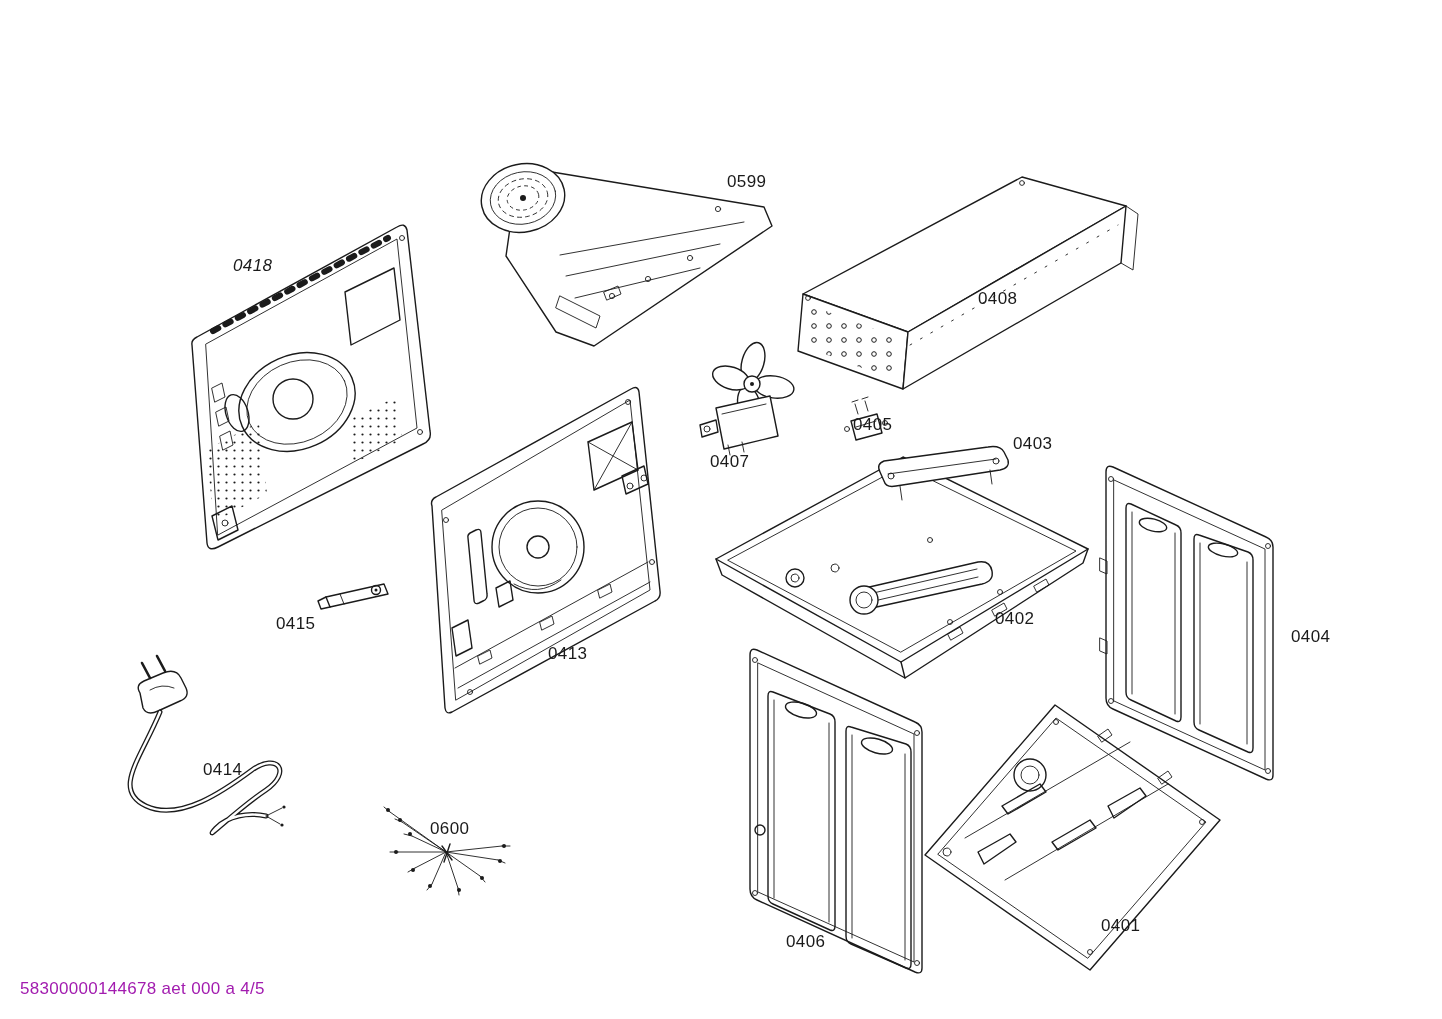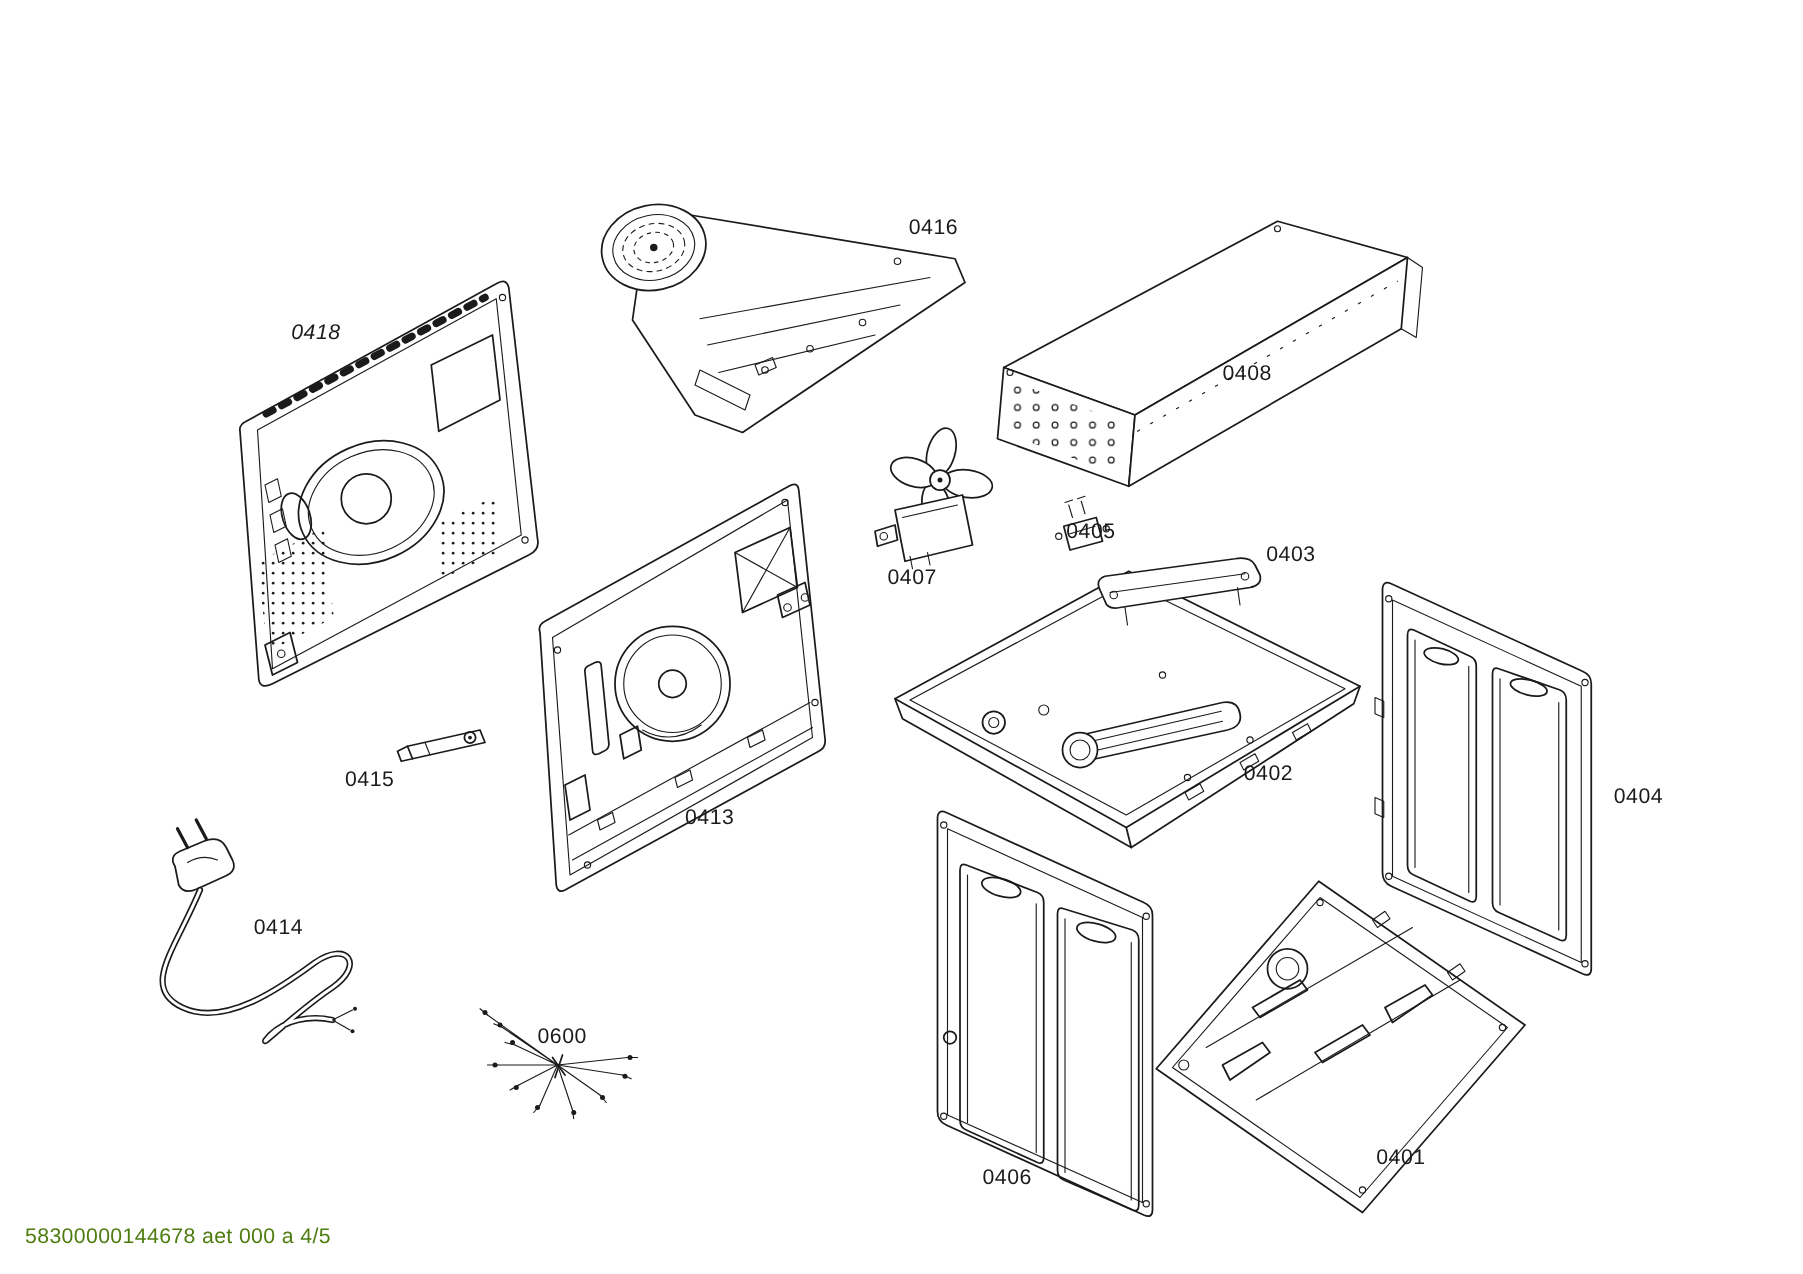--- a/index.html
+++ b/index.html
@@ -6,21 +6,21 @@
   .stage{
     position:relative;width:1442px;height:1019px;background:#ffffff;overflow:hidden;
     font-family:"Liberation Sans","DejaVu Sans",sans-serif;
   }
   .stage svg{position:absolute;left:0;top:0;}
   .part-label{
     position:absolute;font-size:17px;color:#1a1a1a;letter-spacing:.4px;
     white-space:nowrap;user-select:none;
   }
   .doc-footer{
-    position:absolute;left:20px;top:979px;font-size:17px;color:#4d7c0f;letter-spacing:.3px;
+    position:absolute;left:20px;top:979px;font-size:17px;color:#a21caf;letter-spacing:.3px;
   }
   
   svg *{vector-effect:non-scaling-stroke;}
   .ln{fill:none;stroke:#1b1b1b;stroke-width:1.4;stroke-linejoin:round;stroke-linecap:round;}
   .tn{fill:none;stroke:#1b1b1b;stroke-width:.9;stroke-linejoin:round;stroke-linecap:round;}
   .wh{fill:#ffffff;stroke:#1b1b1b;stroke-width:1.4;stroke-linejoin:round;}
   .dk{fill:#1b1b1b;stroke:none;}
 </style>
 </head>
 <body>
@@ -235,30 +235,30 @@
     <path class="tn" d="M852,735 L852,938 M905,754 L905,960"></path>
     <ellipse class="ln" cx="877" cy="746" rx="16" ry="7" transform="rotate(16 877 746)"></ellipse>
     <circle class="ln" cx="760" cy="830" r="5"></circle>
     <circle class="tn" cx="755" cy="660" r="2.5"></circle>
     <circle class="tn" cx="917" cy="733" r="2.5"></circle>
     <circle class="tn" cx="917" cy="963" r="2.5"></circle>
     <circle class="tn" cx="755" cy="893" r="2.5"></circle>
   </g>
 </svg>
 
-<div class="part-label" style="left:727px;top:172px;">0416</div>
+<div class="part-label" style="left:727px;top:172px;">0599</div>
 <div class="part-label" style="left:233px;top:256px;font-style:italic;">0418</div>
 <div class="part-label" style="left:978px;top:289px;">0408</div>
 <div class="part-label" style="left:853px;top:415px;">0405</div>
 <div class="part-label" style="left:1013px;top:434px;">0403</div>
 <div class="part-label" style="left:710px;top:452px;">0407</div>
 <div class="part-label" style="left:995px;top:609px;">0402</div>
 <div class="part-label" style="left:1291px;top:627px;">0404</div>
 <div class="part-label" style="left:276px;top:614px;">0415</div>
 <div class="part-label" style="left:548px;top:644px;">0413</div>
-<div class="part-label" style="left:203px;top:732px;">0414</div>
+<div class="part-label" style="left:203px;top:760px;">0414</div>
 <div class="part-label" style="left:430px;top:819px;">0600</div>
 <div class="part-label" style="left:786px;top:932px;">0406</div>
 <div class="part-label" style="left:1101px;top:916px;text-align:right;">0401</div>
 
 <div class="doc-footer">58300000144678 aet 000 a 4/5</div>
 
 </div>
 
 </body></html>

